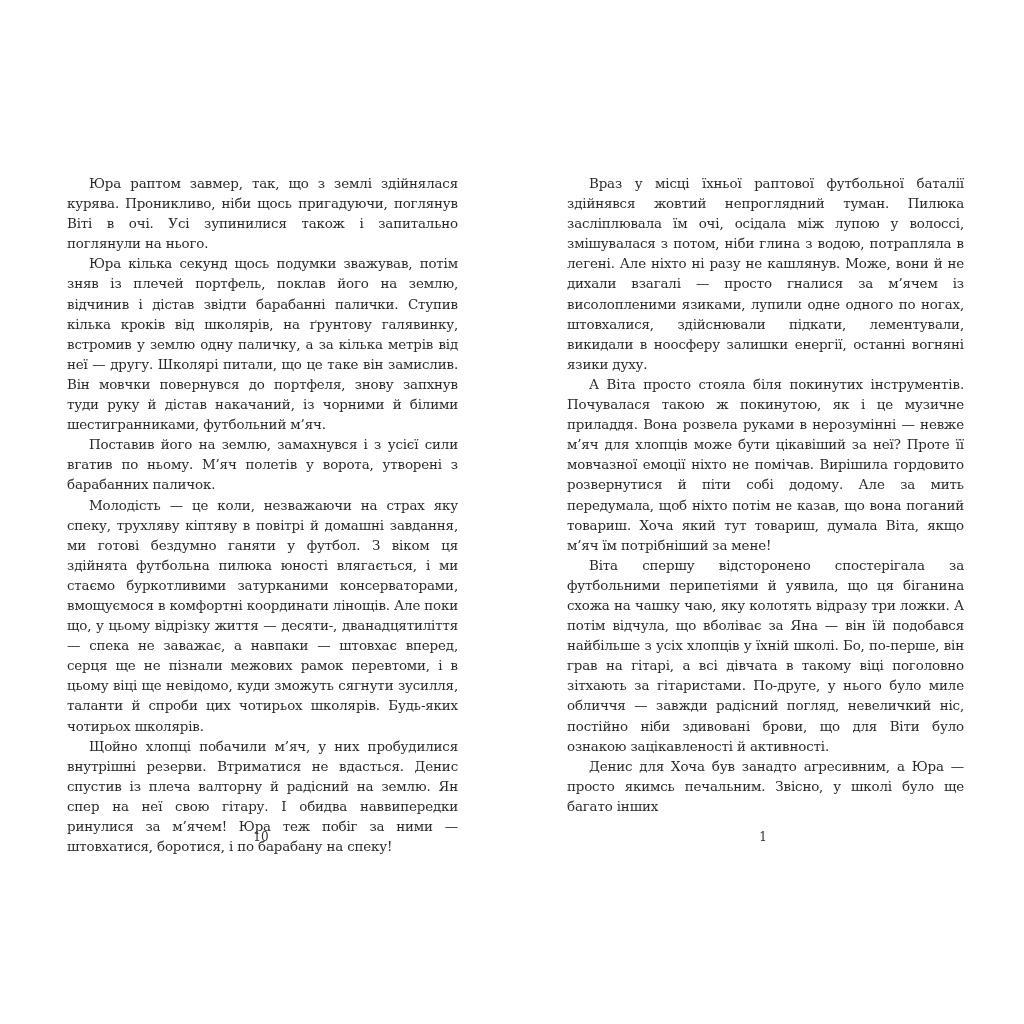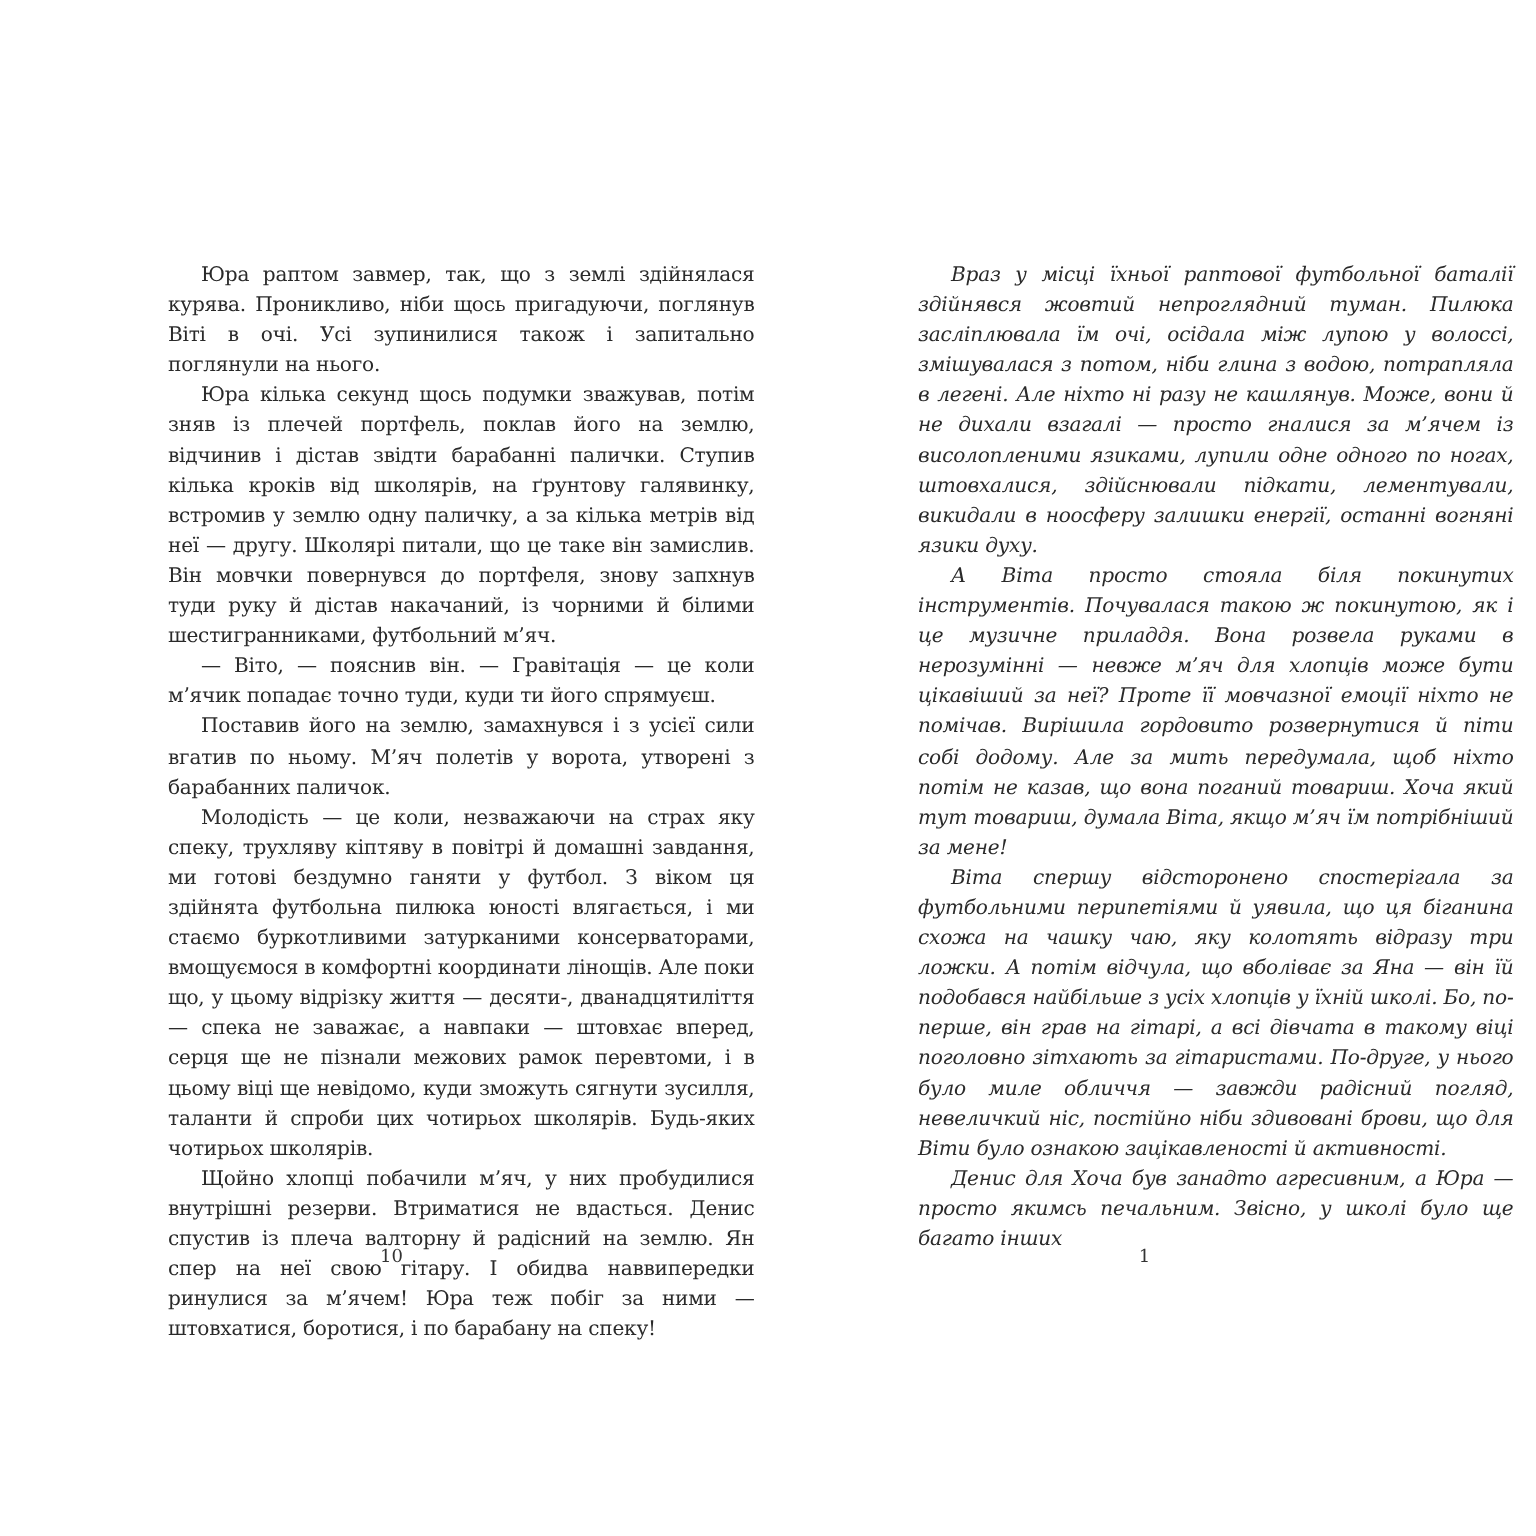--- a/index.html
+++ b/index.html
@@ -16,24 +16,23 @@
       color: #2a2a2a;
     }
     .spread {
       position: absolute;
       left: 0; top: 0;
       width: 1024px; height: 1024px;
     }
     .page {
       position: absolute;
       top: 174px;
-      margin-left: 45px;
     }
     .page.left { left: 67px; width: 391px; }
-    .page.right { left: 567px; width: 397px; font-style: italic; }
+    .page.right { left: 567px; width: 397px; }
     .page-text p {
       margin: 0;
       font-size: 13.4px;
       line-height: 20.1px;
       text-align: justify;
       text-indent: 22px;
       letter-spacing: -0.15px;
       hyphens: manual;
     }
     .page-number {
@@ -49,21 +48,20 @@
     .page-number.right { left: 743px; }
   </style>
 </head>
 <body>
 
 <div class="spread">
 
   <div class="page left page-text">
     <p>Юра раптом завмер, так, що з землі здійнялася курява. Проникливо, ніби щось пригадуючи, поглянув Віті в очі. Усі зупинилися також і запитально поглянули на нього.</p>
     <p>Юра кілька секунд щось подумки зважував, потім зняв із плечей портфель, поклав його на землю, відчинив і дістав звідти барабанні палички. Ступив кілька кроків від школярів, на ґрунтову галявинку, встромив у землю одну паличку, а за кілька метрів від неї — другу. Школярі питали, що це таке він замислив. Він мовчки повернувся до портфеля, знову запхнув туди руку й дістав накачаний, із чорними й білими шестигранниками, футбольний м’яч.</p>
-    <p>— Віто, — пояснив він. — Гравітація — це коли м’ячик попадає точно туди, куди ти його спрямуєш.</p>
     <p>Поставив його на землю, замахнувся і з усієї сили вгатив по ньому. М’яч полетів у ворота, утворені з барабанних паличок.</p>
     <p>Молодість — це коли, незважаючи на страх яку спеку, трухляву кіптяву в повітрі й домашні завдання, ми готові бездумно ганяти у футбол. З віком ця здійнята футбольна пилюка юності влягається, і ми стаємо буркотливими затурканими консерваторами, вмощуємося в комфортні координати лінощів. Але поки що, у цьому відрізку життя — десяти-, дванадцятиліття — спека не заважає, а навпаки — штовхає вперед, серця ще не пізнали межових рамок перевтоми, і в цьому віці ще невідомо, куди зможуть сягнути зусилля, таланти й спроби цих чотирьох школярів. Будь-яких чотирьох школярів.</p>
     <p>Щойно хлопці побачили м’яч, у них пробудилися внутрішні резерви. Втриматися не вдасться. Денис спустив із плеча валторну й радісний на землю. Ян спер на неї свою гітару. І обидва наввипередки ринулися за м’ячем! Юра теж побіг за ними — штовхатися, боротися, і по барабану на спеку!</p>
   </div>
 
   <div class="page-number left">10</div>
 
   <div class="page right page-text">
     <p>Враз у місці їхньої раптової футбольної баталії здійнявся жовтий непроглядний туман. Пилюка засліплювала їм очі, осідала між лупою у волоссі, змішувалася з потом, ніби глина з водою, потрапляла в легені. Але ніхто ні разу не кашлянув. Може, вони й не дихали взагалі — просто гналися за м’ячем із висолопленими язиками, лупили одне одного по ногах, штовхалися, здійснювали підкати, лементували, викидали в ноосферу залишки енергії, останні вогняні язики духу.</p>
     <p>А Віта просто стояла біля покинутих інструментів. Почувалася такою ж покинутою, як і це музичне приладдя. Вона розвела руками в нерозумінні — невже м’яч для хлопців може бути цікавіший за неї? Проте її мовчазної емоції ніхто не помічав. Вирішила гордовито розвернутися й піти собі додому. Але за мить передумала, щоб ніхто потім не казав, що вона поганий товариш. Хоча який тут товариш, думала Віта, якщо м’яч їм потрібніший за мене!</p>

